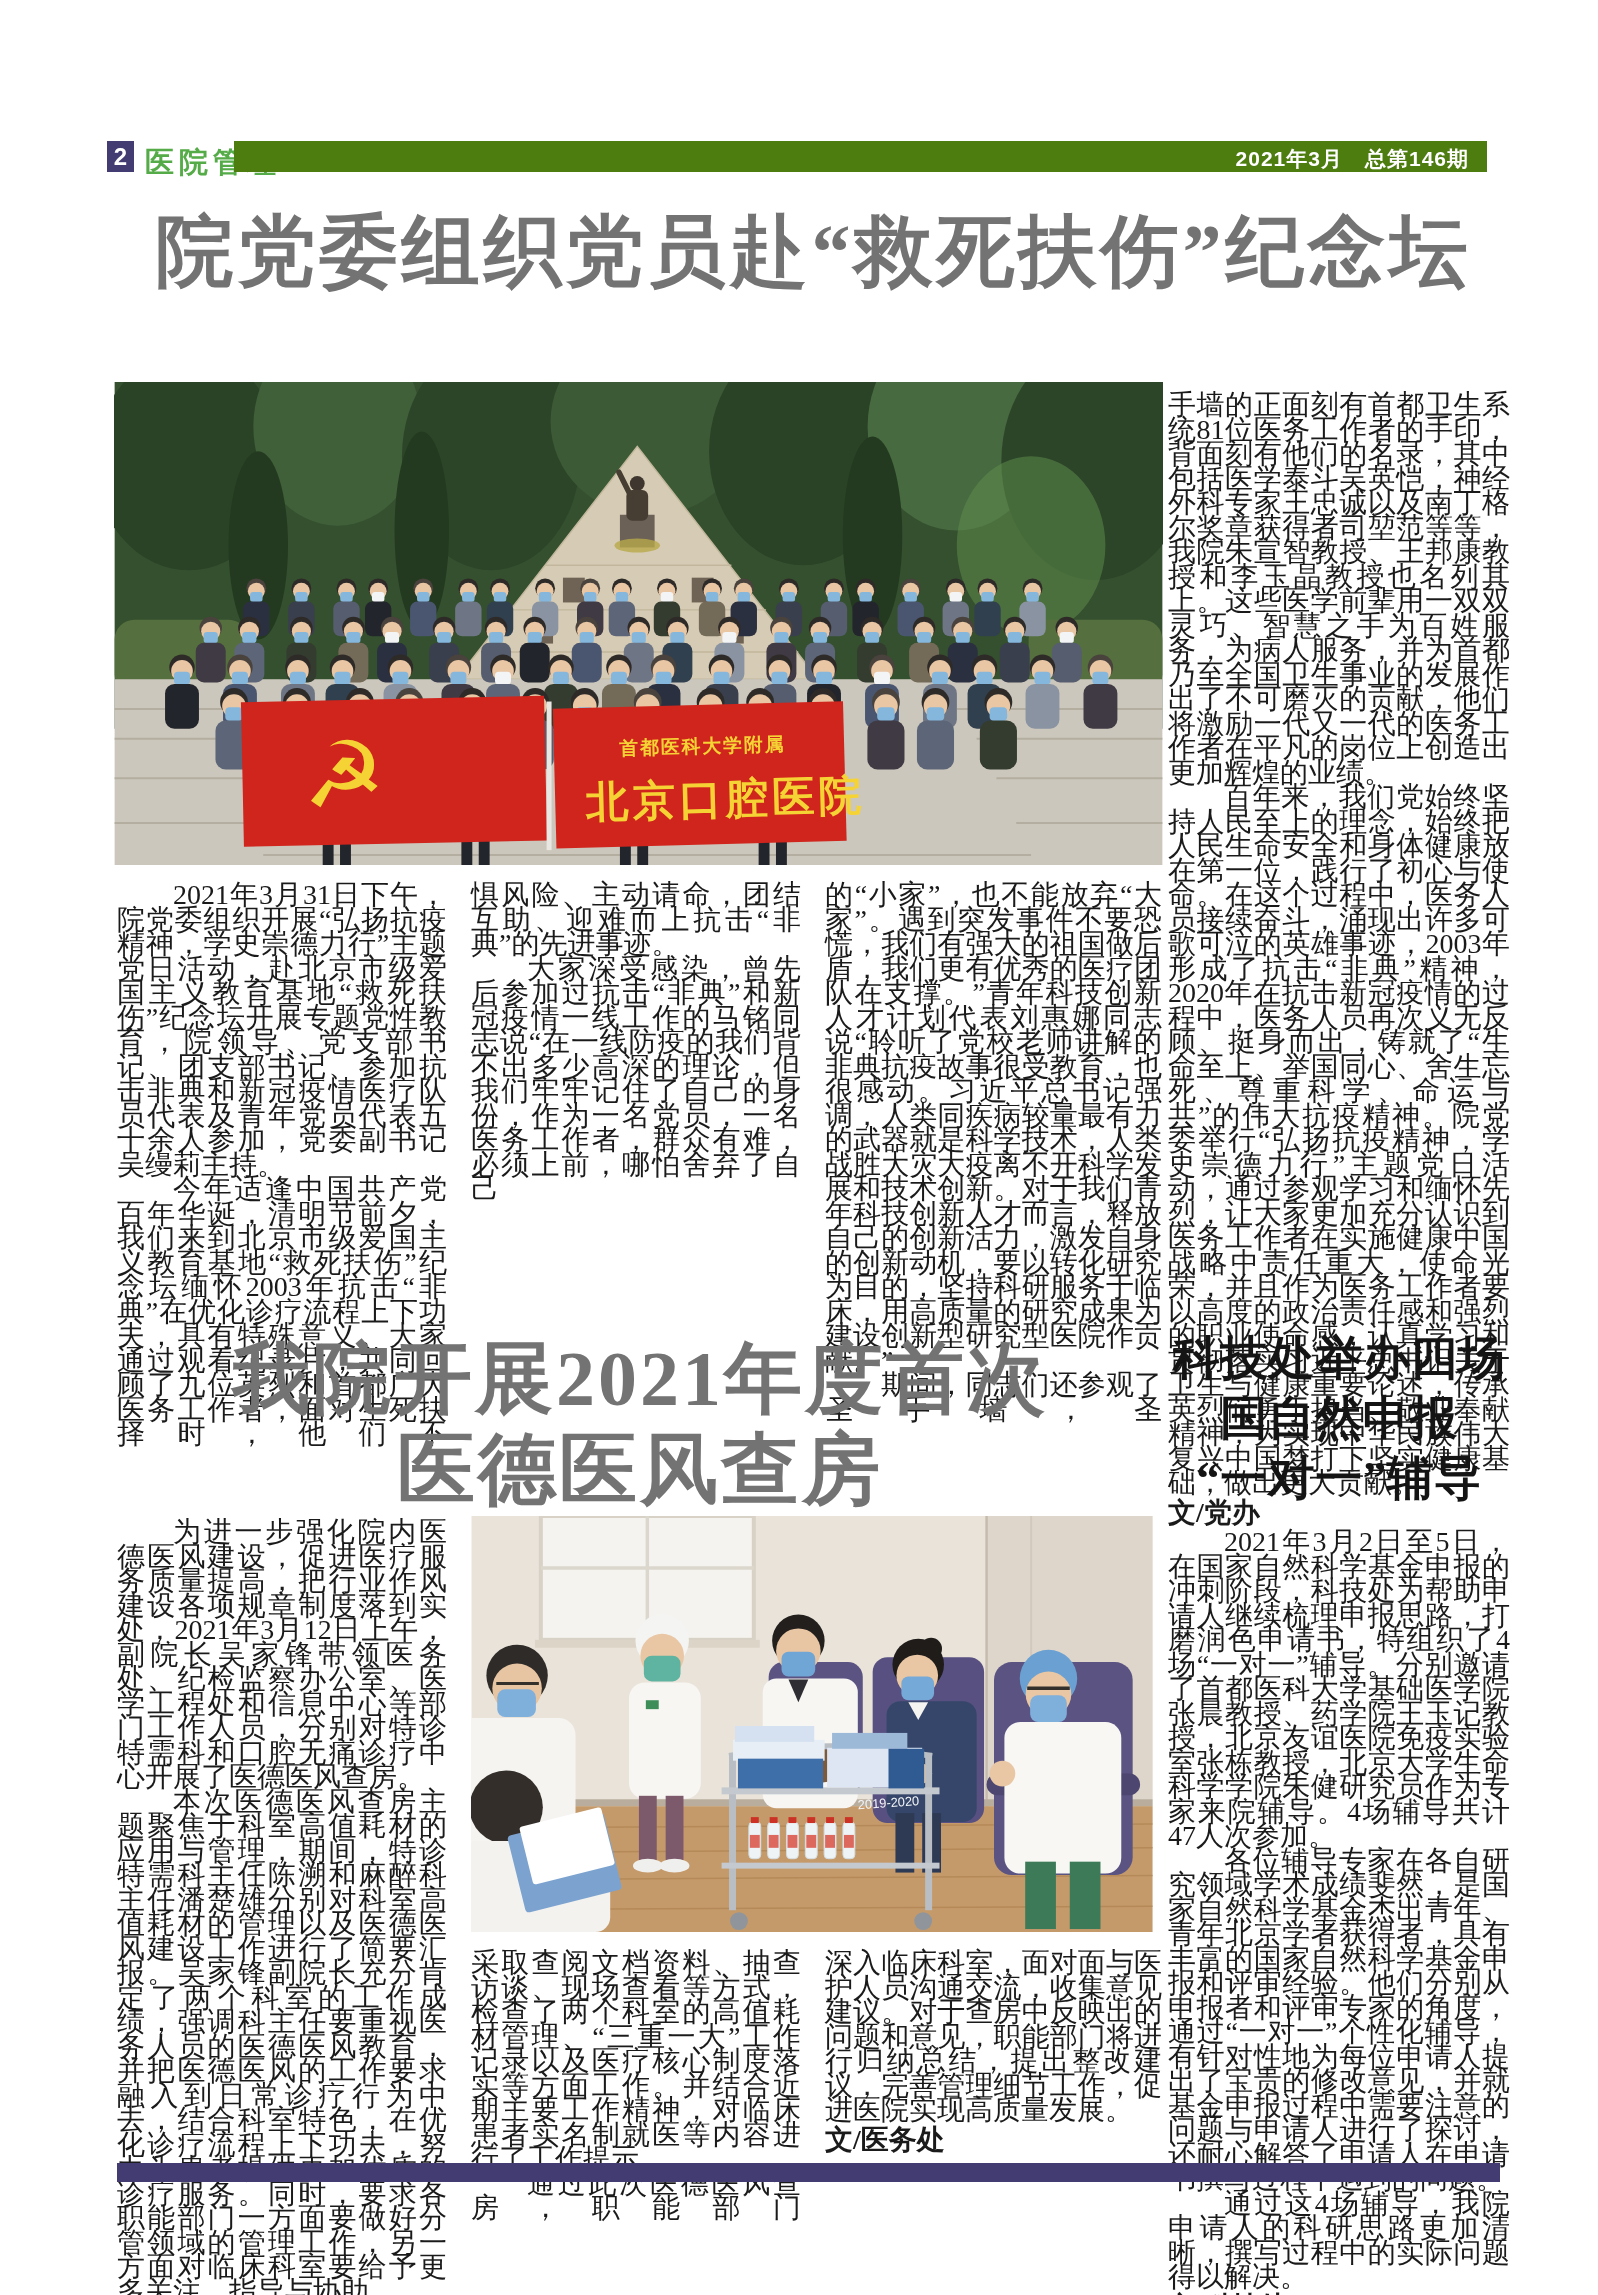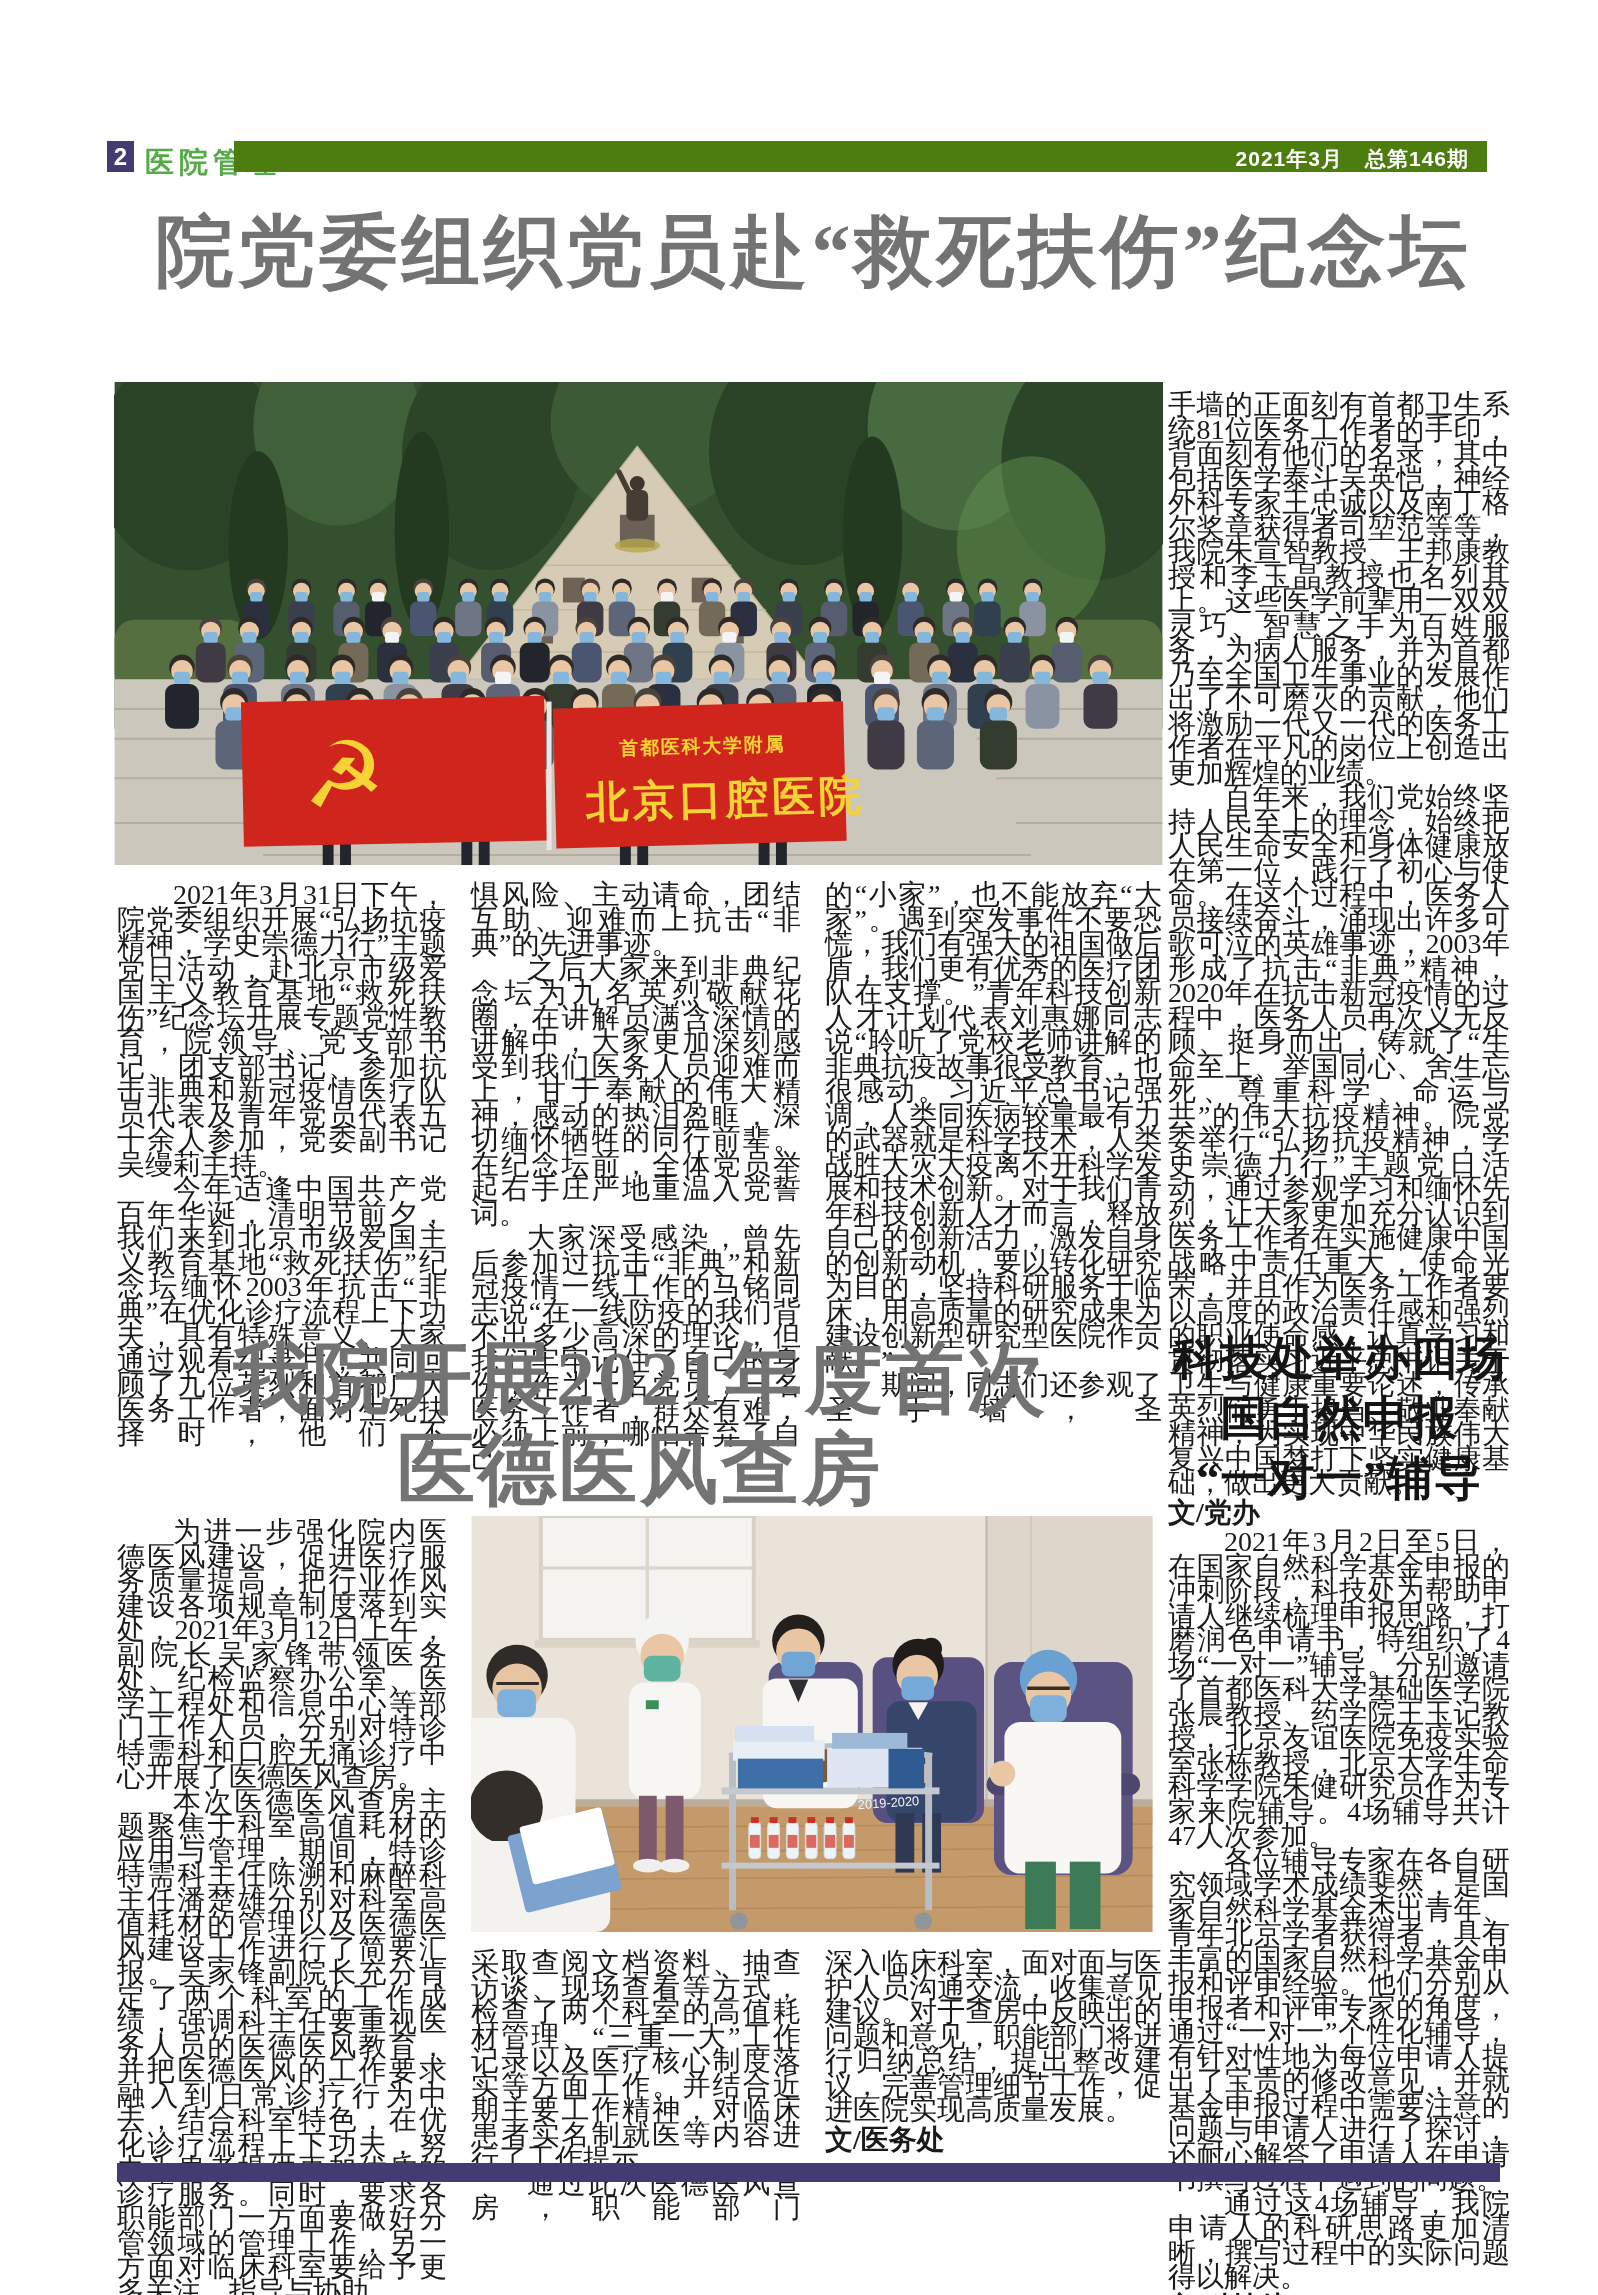--- a/index.html
+++ b/index.html
@@ -562,21 +562,20 @@
       </g>
     </svg>
   </figure>
 
   <div class="col a1c1">
     <p class="para indent">2021年3月31日下午，院党委组织开展“弘扬抗疫精神，学史崇德力行”主题党日活动，赴北京市级爱国主义教育基地“救死扶伤”纪念坛开展专题党性教育，院领导、党支部书记、团支部书记、参加抗击非典和新冠疫情医疗队员代表及青年党员代表五十余人参加，党委副书记吴缦莉主持。</p>
     <p class="para indent cont">今年适逢中国共产党百年华诞，清明节前夕，我们来到北京市级爱国主义教育基地“救死扶伤”纪念坛缅怀2003年抗击“非典”在优化诊疗流程上下功夫，具有特殊意义。大家通过观看纪录片，共同回顾了九位英烈和首都广大医务工作者，面对生死抉择时，他们不</p>
   </div>
   <div class="col a1c2">
     <p class="para">惧风险、主动请命，团结互助、迎难而上抗击“非典”的先进事迹。</p>
-    <p class="para indent">之后大家来到非典纪念坛为九名英烈敬献花圈，在讲解员满含深情的讲解中，大家更加深刻感受到我们医务人员迎难而上，甘于奉献的伟大精神，感动的热泪盈眶，深切缅怀牺牲的同行前辈。在纪念坛前，全体党员举起右手庄严地重温入党誓词。</p>
     <p class="para indent cont">大家深受感染，曾先后参加过抗击“非典”和新冠疫情一线工作的马铭同志说“在一线防疫的我们背不出多少高深的理论，但我们牢牢记住了自己的身份，作为一名党员，一名医务工作者，群众有难，必须上前，哪怕舍弃了自己</p>
   </div>
   <div class="col a1c3">
     <p class="para">的“小家”，也不能放弃“大家”。遇到突发事件不要恐慌，我们有强大的祖国做后盾，我们更有优秀的医疗团队在支撑。”青年科技创新人才计划代表刘惠娜同志说“聆听了党校老师讲解的非典抗疫故事很受教育，也很感动。习近平总书记强调，人类同疾病较量最有力的武器就是科学技术，人类战胜大灾大疫离不开科学发展和技术创新。对于我们青年科技创新人才而言，释放自己的创新活力，激发自身的创新动机，要以转化研究为目的，坚持科研服务于临床，用高质量的研究成果为建设创新型研究型医院作贡献。”</p>
     <p class="para indent cont">期间，同志们还参观了圣手墙，圣</p>
   </div>
   <div class="col a1c4">
     <p class="para">手墙的正面刻有首都卫生系统81位医务工作者的手印，背面刻有他们的名录，其中包括医学泰斗吴英恺，神经外科专家王忠诚以及南丁格尔奖章获得者司堃范等等，我院朱宣智教授、王邦康教授和李玉晶教授也名列其上。这些医学前辈用一双双灵巧、智慧之手为百姓服务，为病人服务，并为首都乃至全国卫生事业的发展作出了不可磨灭的贡献，他们将激励一代又一代的医务工作者在平凡的岗位上创造出更加辉煌的业绩。</p>
     <p class="para indent">百年来，我们党始终坚持人民至上的理念，始终把人民生命安全和身体健康放在第一位，践行了初心与使命。在这个过程中，医务人员接续奋斗，涌现出许多可歌可泣的英雄事迹，2003年形成了抗击“非典”精神，2020年在抗击新冠疫情的过程中，医务人员再次义无反顾、挺身而出，铸就了“生命至上、举国同心、舍生忘死、尊重科学、命运与共”的伟大抗疫精神。院党委举行“弘扬抗疫精神，学史崇德力行”主题党日活动，通过参观学习和缅怀先烈，让大家更加充分认识到医务工作者在实施健康中国战略中责任重大，使命光荣，并且作为医务工作者要以高度的政治责任感和强烈的职业使命感，认真学习和贯彻落实习近平总书记关于卫生与健康重要论述，传承英烈们勇于担当、敬业奉献精神，为实现中华民族伟大复兴中国梦打下坚实健康基础，做出更大贡献。</p>
     <p class="byline">文/党办</p>

